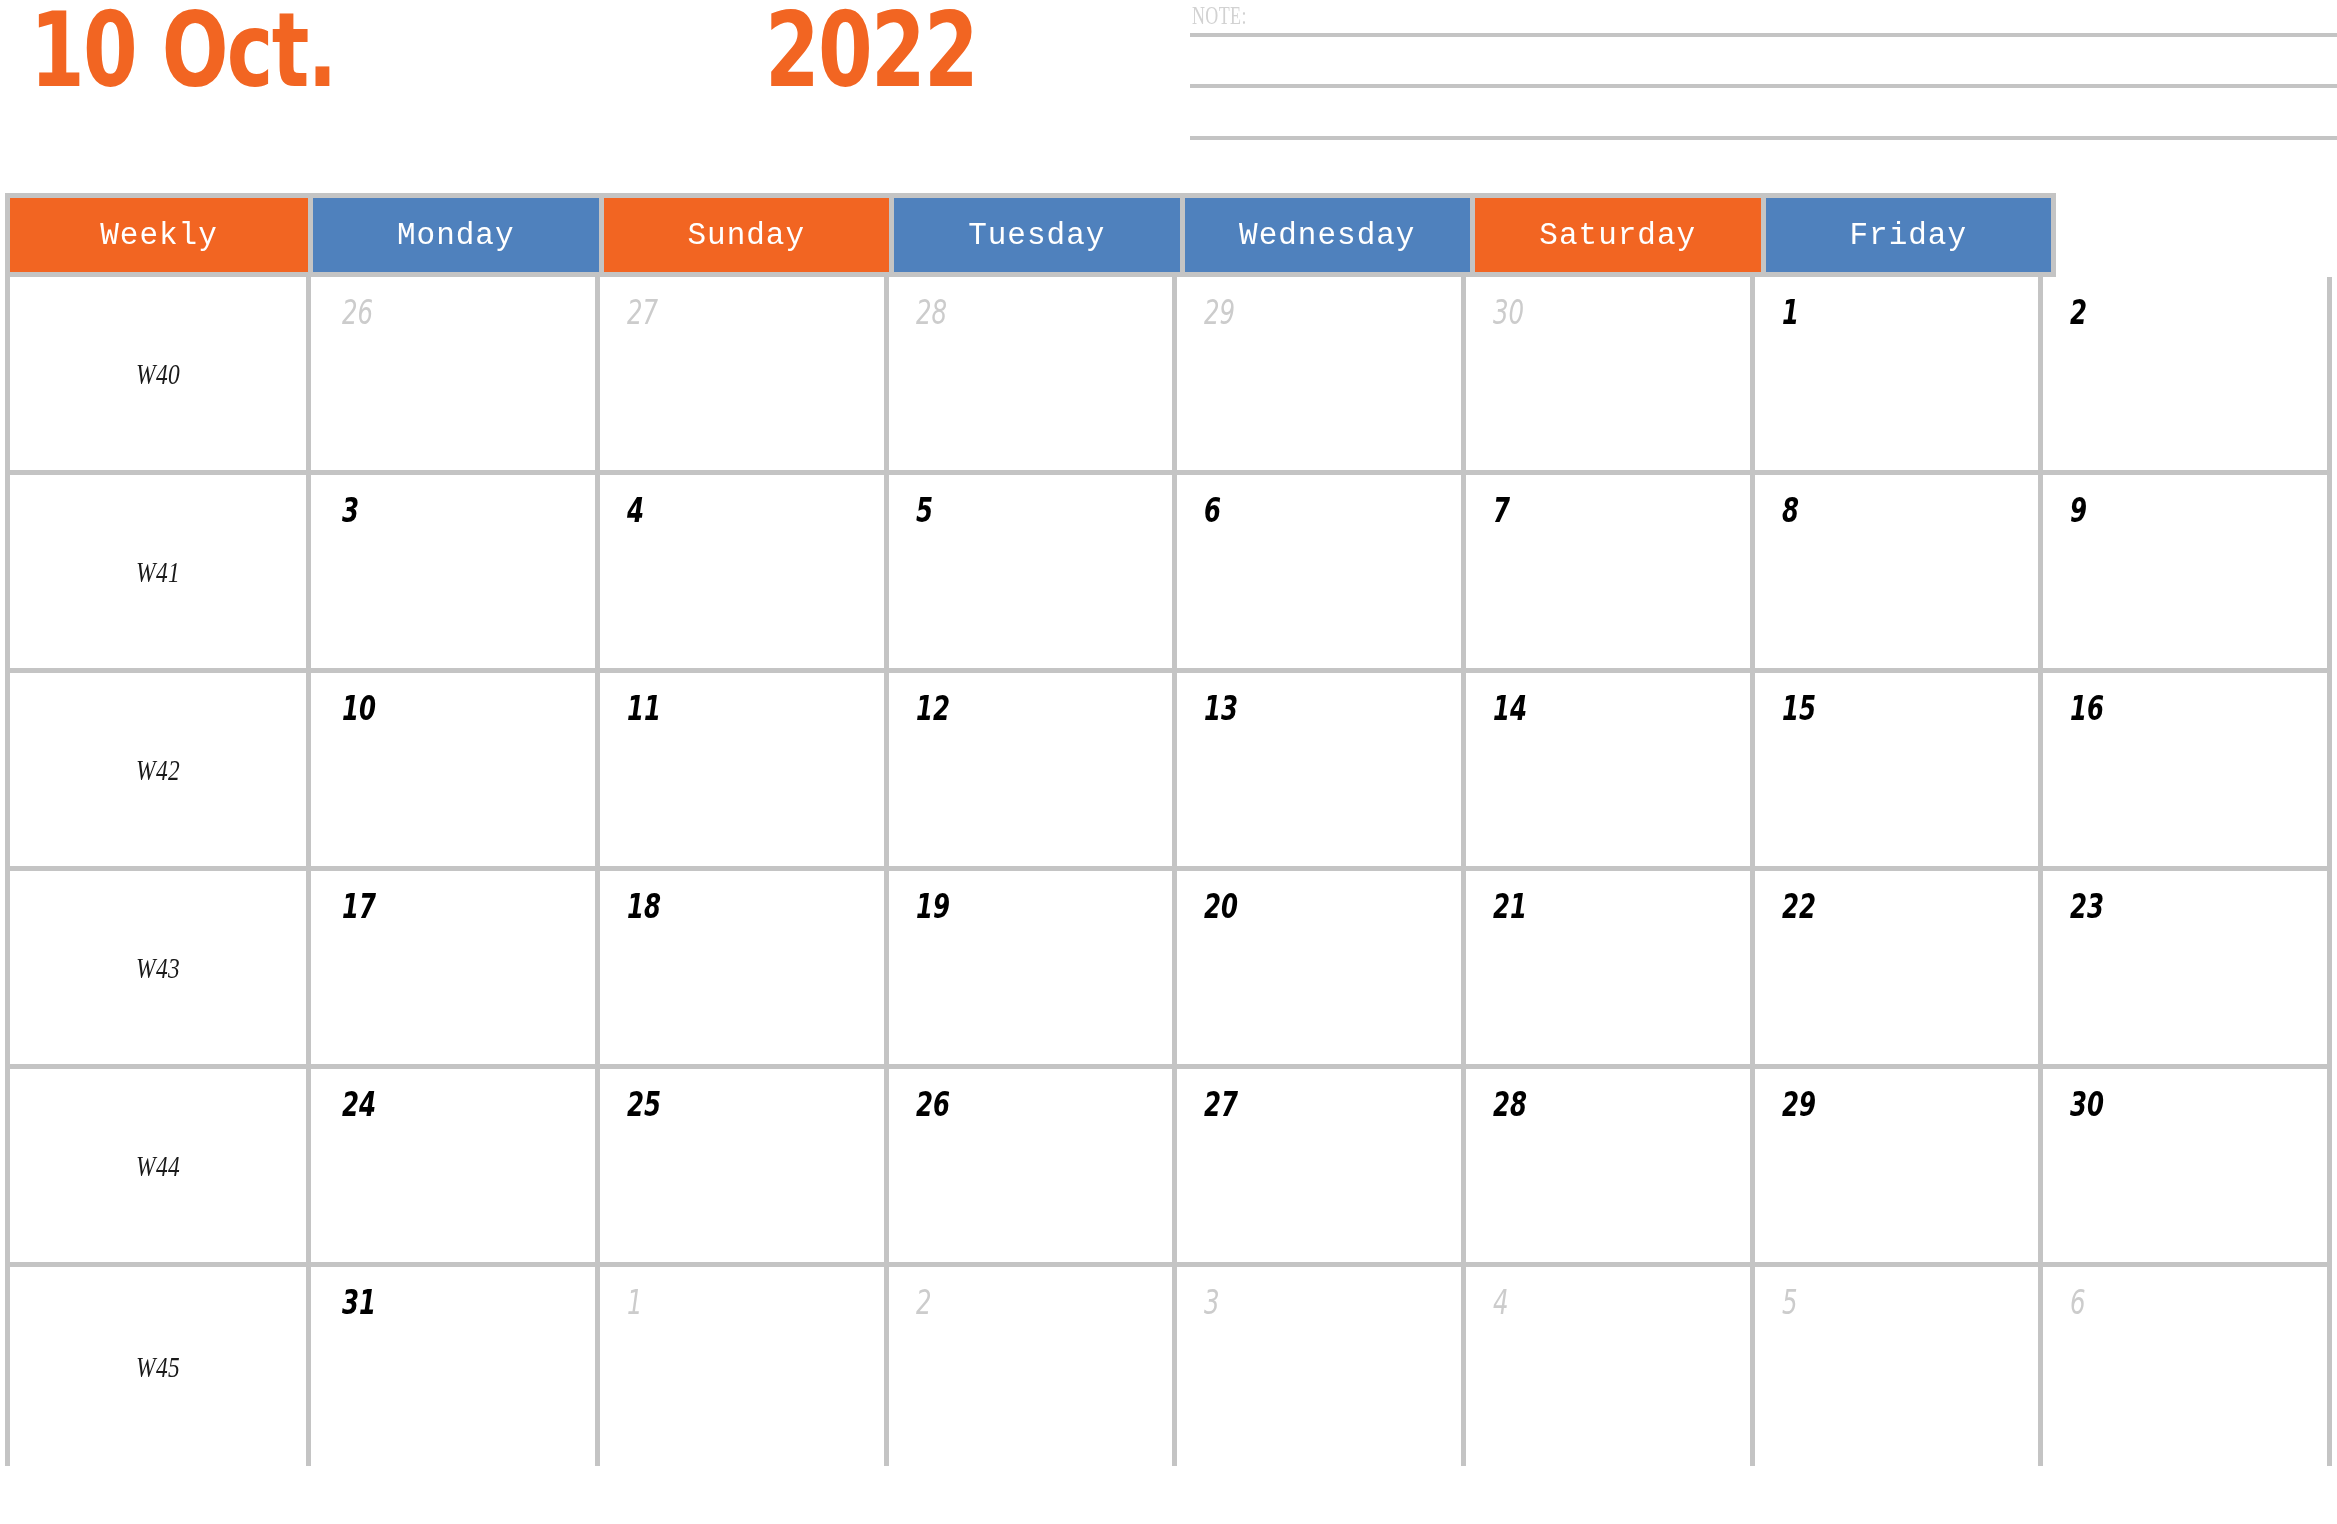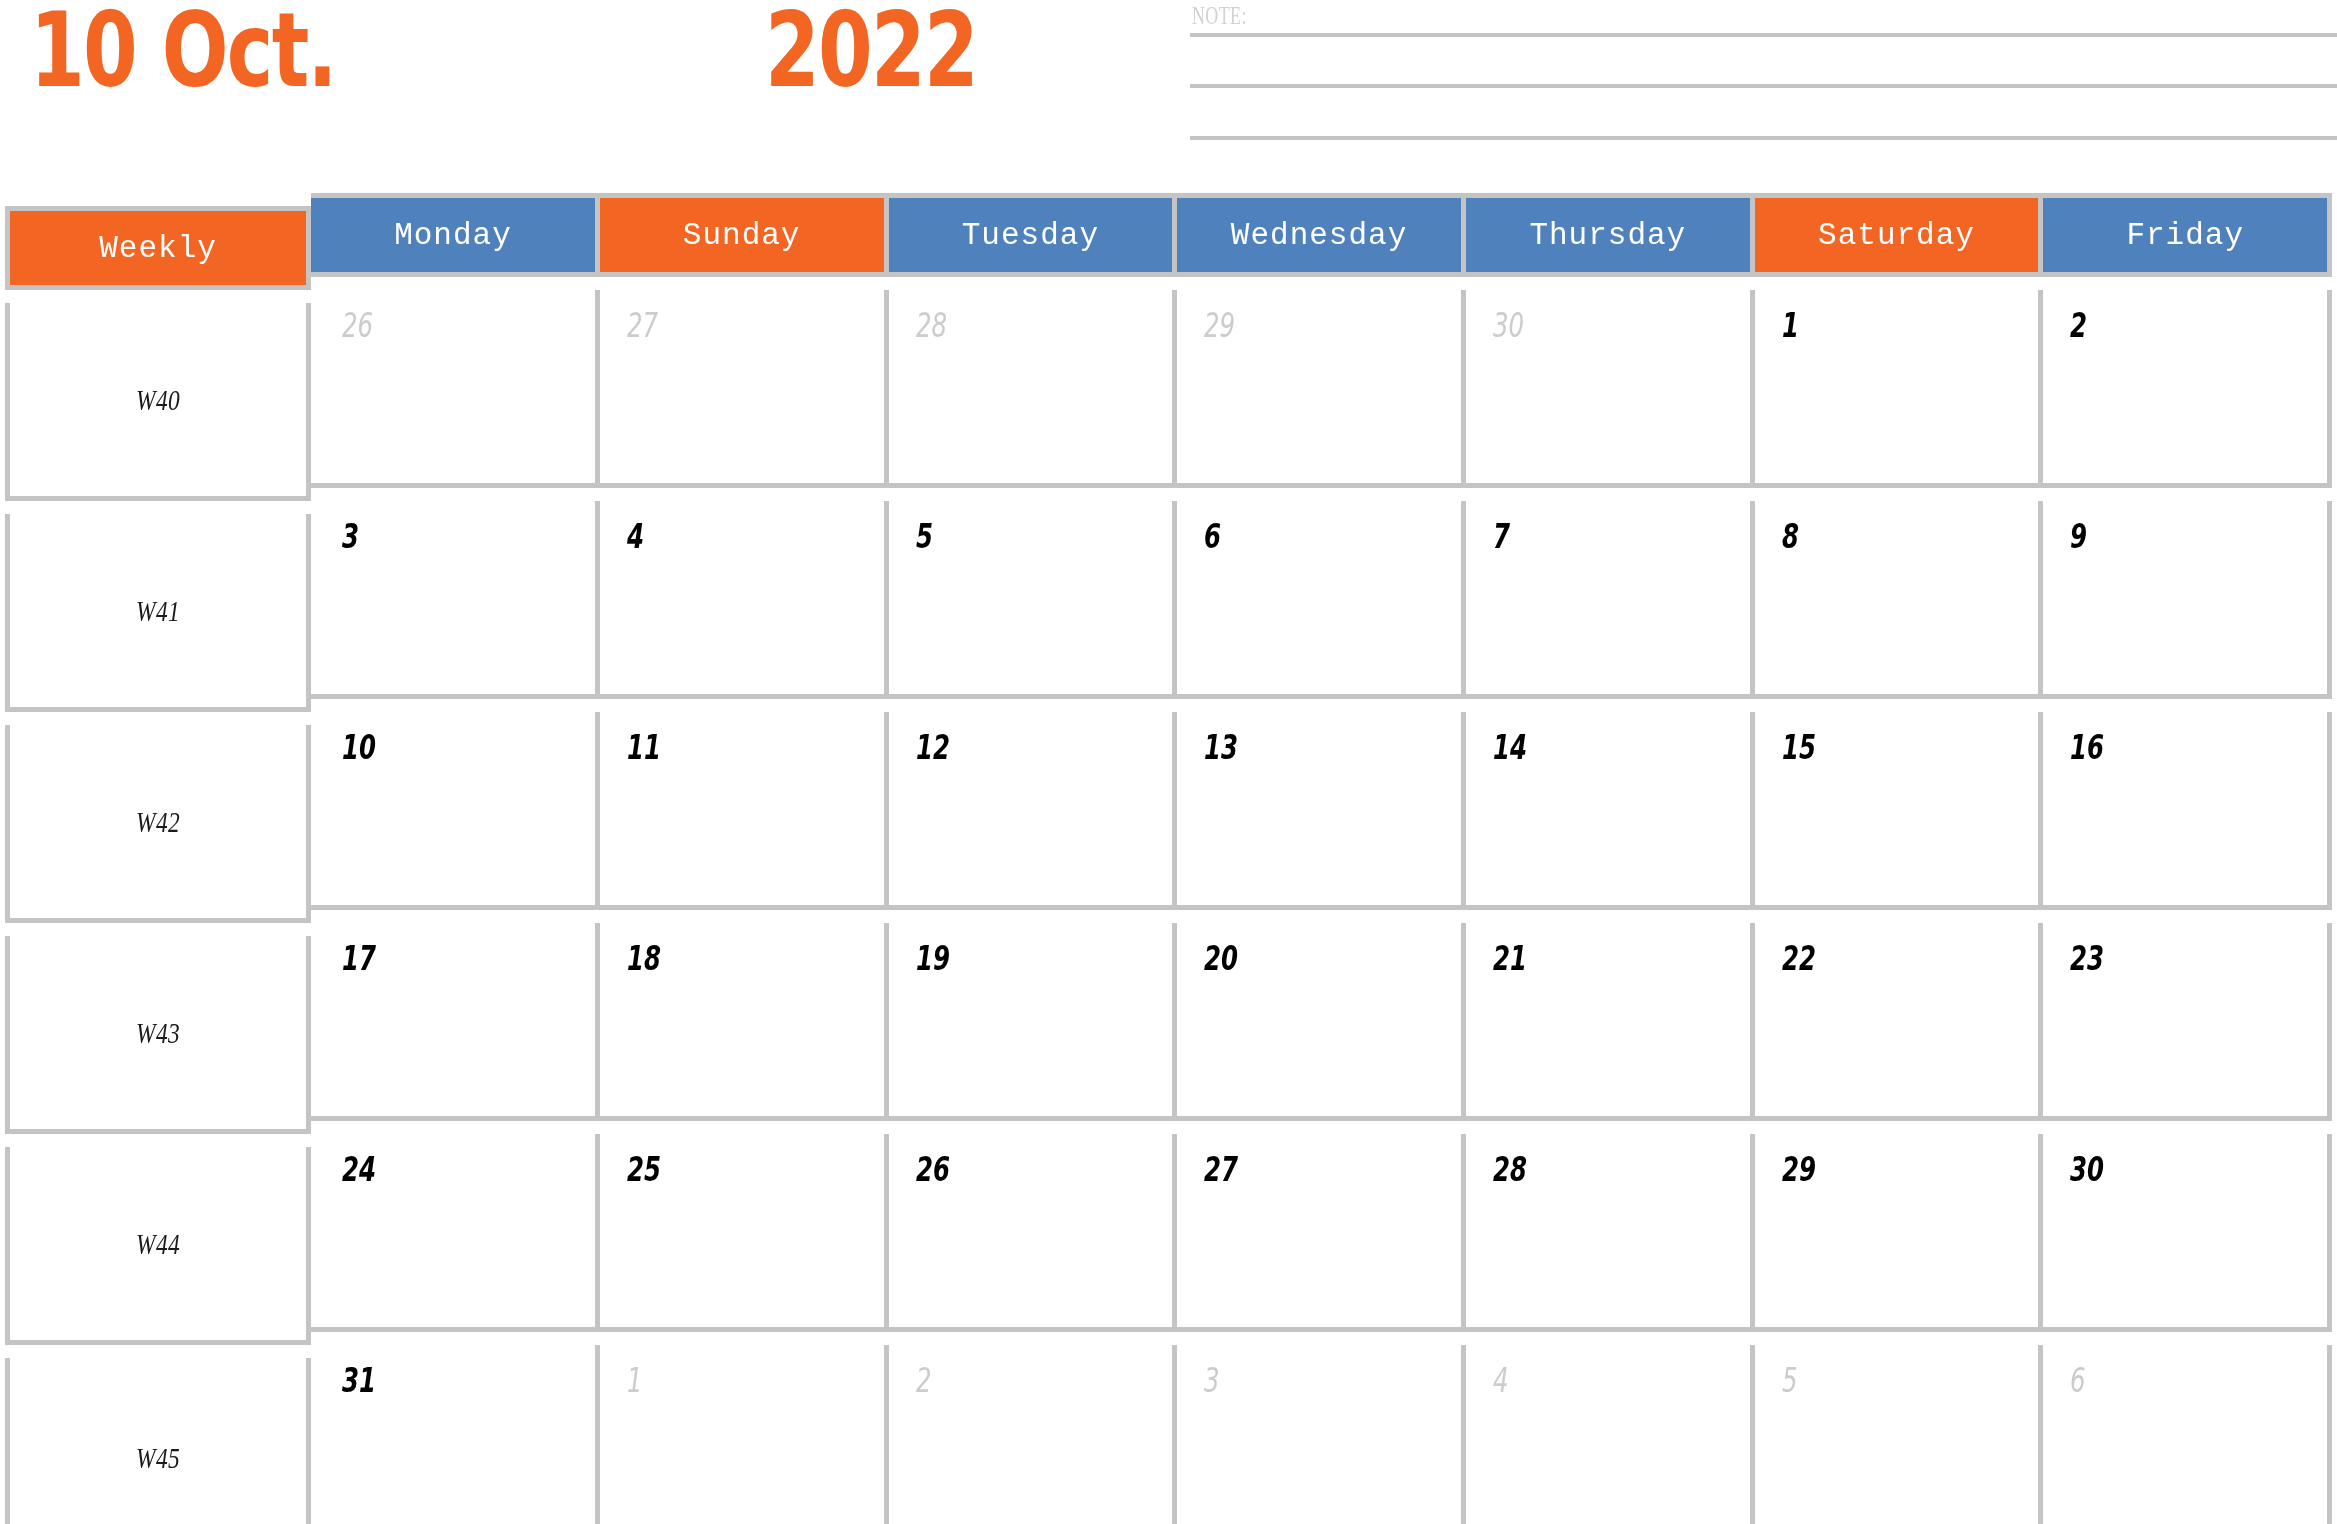--- a/index.html
+++ b/index.html
@@ -120,21 +120,21 @@
     background: #ffffff;
   }
   .cal-row:first-child .cal-cell {
     border-top: 5px solid #c4c4c4;
   }
   .cal-cell:first-child {
     border-left: 5px solid #c4c4c4;
   }
 
   
-  .col-week { width: 308px; margin-top: 13px; }
+  .col-week { width: 308px; }
   .col-day  { width: 290.5px; }
 
   
   .head-row .cal-cell {
     height: 84px;
     display: flex;
     align-items: center;
     justify-content: center;
   }
   .head-orange { background: #F26522; }
@@ -224,23 +224,20 @@
       </div>
       <div class="cal-cell col-day head-orange">
         <span class="head-label">Sunday</span>
       </div>
       <div class="cal-cell col-day head-blue">
         <span class="head-label">Tuesday</span>
       </div>
       <div class="cal-cell col-day head-blue">
         <span class="head-label">Wednesday</span>
       </div>
-      <div class="cal-cell col-day head-blue">
-        <span class="head-label">Thursday</span>
-      </div>
       <div class="cal-cell col-day head-orange">
         <span class="head-label">Saturday</span>
       </div>
       <div class="cal-cell col-day head-blue">
         <span class="head-label">Friday</span>
       </div>
     </div>
     <div class="cal-row body-row">
       <div class="cal-cell col-week">
         <div class="week-label">W40</div>

